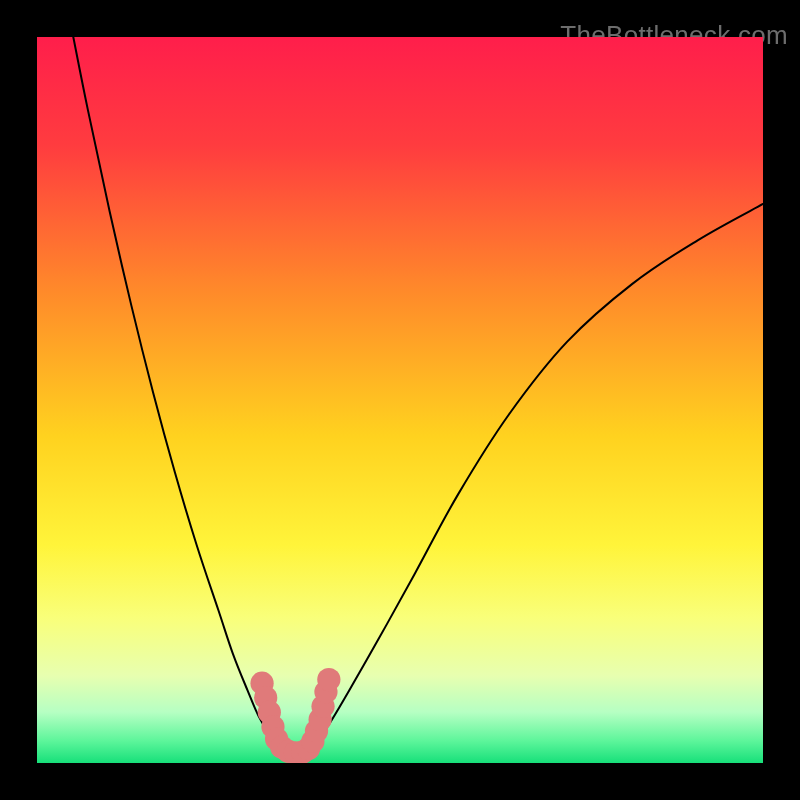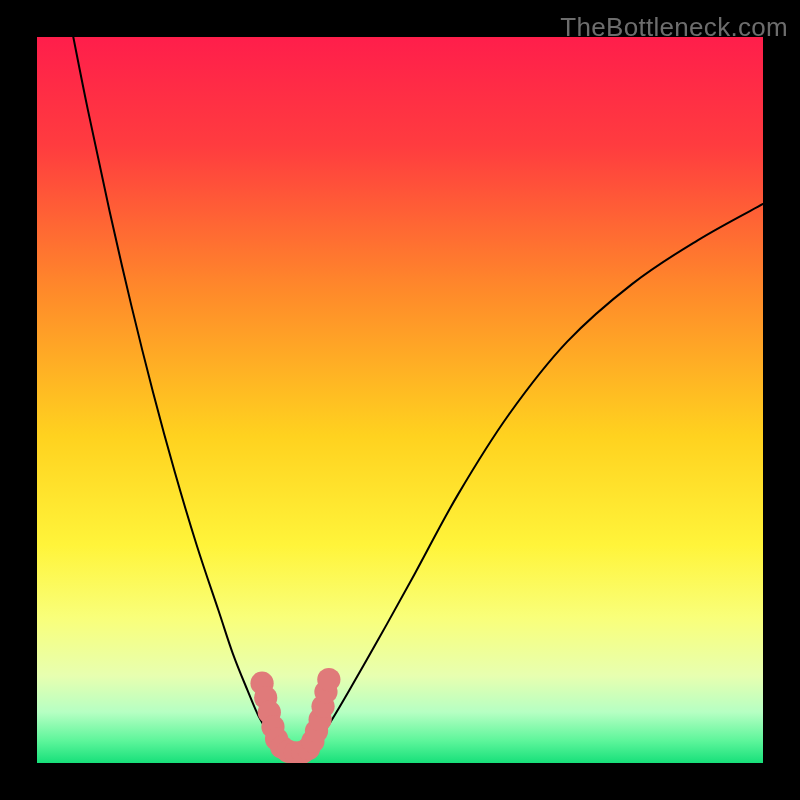--- a/index.html
+++ b/index.html
@@ -19,21 +19,21 @@
   .plot {
     position: absolute;
     left: 37px;
     top: 37px;
     width: 726px;
     height: 726px;
     overflow: hidden;
   }
   .watermark {
     position: absolute;
-    top: 12px;
+    top: 20px;
     right: 12px;
     color: #6d6d6d;
     font-size: 26px;
     font-weight: 500;
     letter-spacing: 0.3px;
     user-select: none;
   }
   svg { display: block; }
 </style>
 </head>

